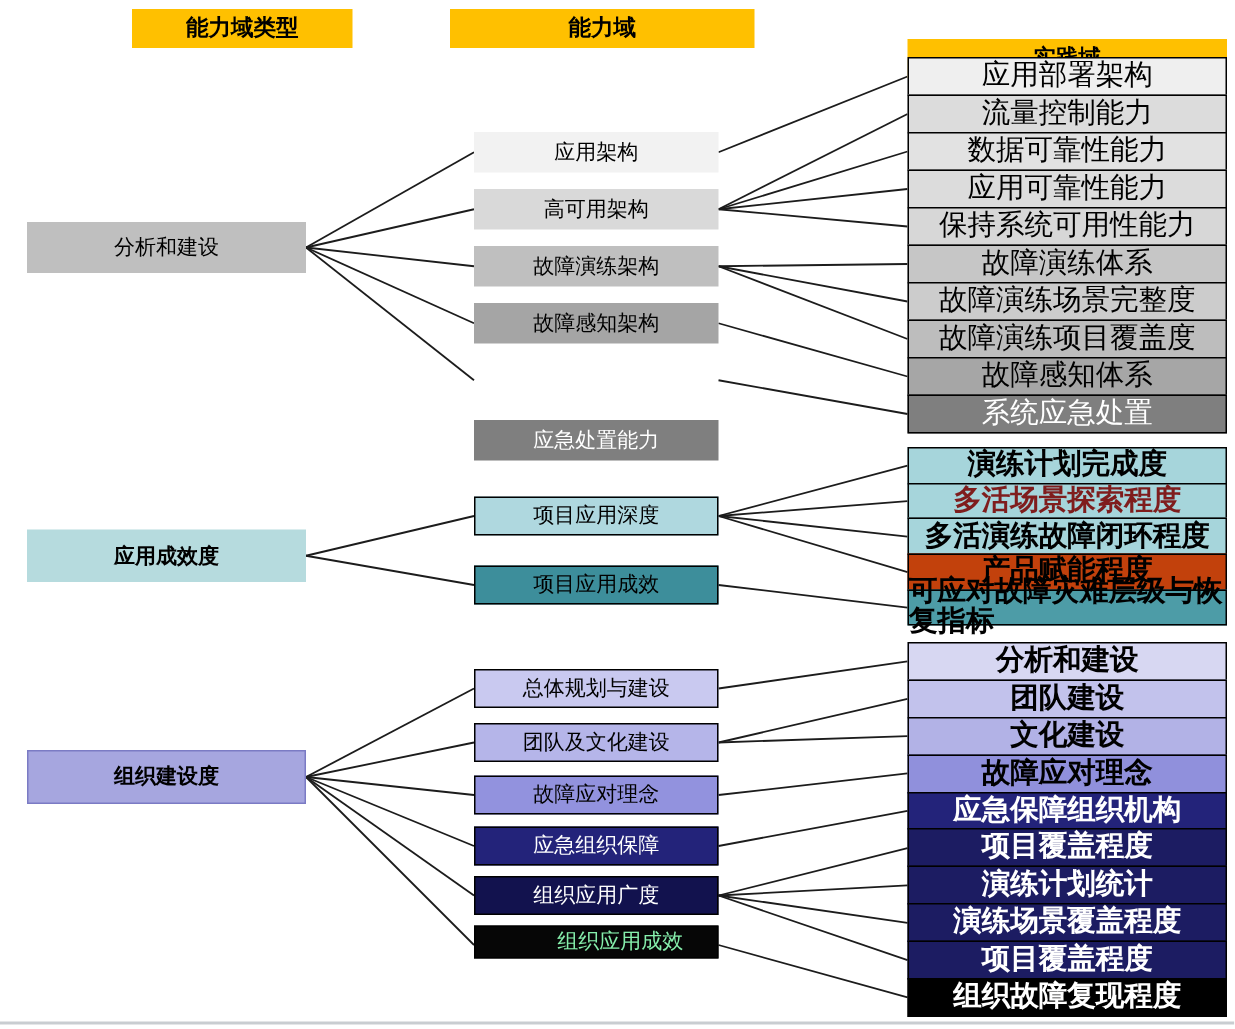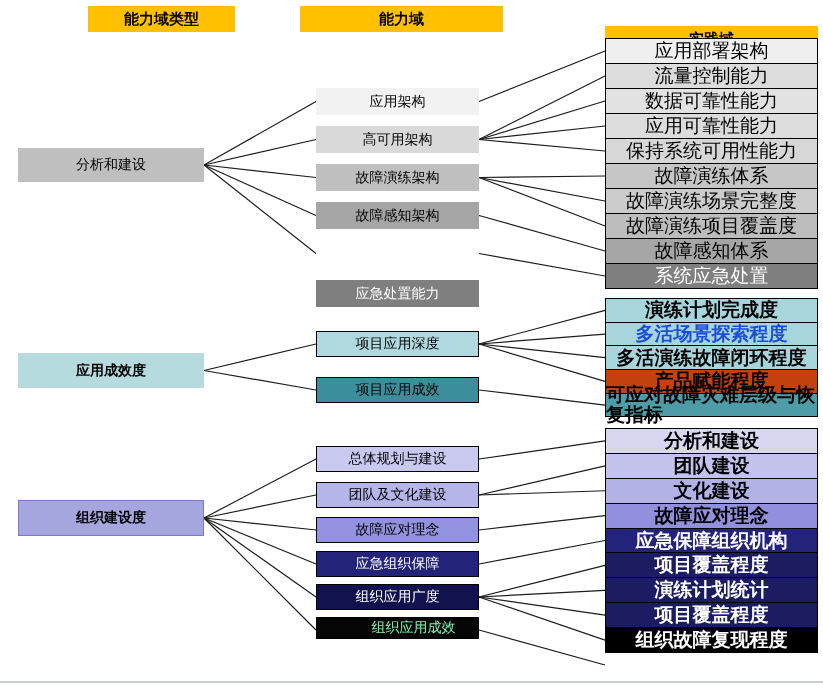--- a/index.html
+++ b/index.html
@@ -105,32 +105,33 @@
     <div class="stack" style="height: 26px; background: rgb(215, 215, 215); color: rgb(0, 0, 0);">保持系统可用性能力</div>
     <div class="stack" style="height: 26px; background: rgb(198, 198, 198); color: rgb(0, 0, 0);">故障演练体系</div>
     <div class="stack" style="height: 26px; background: rgb(204, 204, 204); color: rgb(0, 0, 0);">故障演练场景完整度</div>
     <div class="stack" style="height: 26px; background: rgb(189, 189, 189); color: rgb(0, 0, 0);">故障演练项目覆盖度</div>
     <div class="stack" style="height: 26px; background: rgb(166, 166, 166); color: rgb(0, 0, 0);">故障感知体系</div>
     <div class="stack" style="height: 26px; background: rgb(127, 127, 127); color: rgb(255, 255, 255);">系统应急处置</div>
   </div>
 
   <div class="rgroup" style="top:298px;">
     <div class="stack bold" style="height: 24.7px; background: rgb(166, 213, 219); color: rgb(0, 0, 0);">演练计划完成度</div>
-    <div class="stack bold" style="height: 24.7px; background: rgb(166, 213, 219); color: #1d4ed8;">多活场景探索程度</div>
+    <div class="stack bold" style="height: 24.7px; background: rgb(166, 213, 219); color: #7f1d1d;">多活场景探索程度</div>
     <div class="stack bold" style="height: 24.7px; background: rgb(166, 213, 219); color: rgb(0, 0, 0);">多活演练故障闭环程度</div>
     <div class="stack bold" style="height: 24.7px; background: #c2410c; color: rgb(0, 0, 0);">产品赋能程度</div>
     <div class="stack bold" style="height: 24.7px; background: rgb(77, 156, 167); color: rgb(0, 0, 0);">可应对故障灾难层级与恢复指标</div>
   </div>
 
   <div class="rgroup" style="top:428px;">
     <div class="stack bold" style="height: 25.9px; background: rgb(215, 215, 242); color: rgb(0, 0, 0);">分析和建设</div>
     <div class="stack bold" style="height: 25.9px; background: rgb(194, 194, 236); color: rgb(0, 0, 0);">团队建设</div>
     <div class="stack bold" style="height: 25.9px; background: rgb(178, 178, 230); color: rgb(0, 0, 0);">文化建设</div>
     <div class="stack bold" style="height: 25.9px; background: rgb(144, 144, 220); color: rgb(0, 0, 0);">故障应对理念</div>
     <div class="stack bold" style="height: 25.9px; background: rgb(35, 35, 122); color: rgb(255, 255, 255);">应急保障组织机构</div>
     <div class="stack bold" style="height: 25.9px; background: rgb(28, 28, 98); color: rgb(255, 255, 255);">项目覆盖程度</div>
     <div class="stack bold" style="height: 25.9px; background: rgb(28, 28, 98); color: rgb(255, 255, 255);">演练计划统计</div>
+    <div class="stack bold" style="height: 25.9px; background: rgb(28, 28, 98); color: rgb(255, 255, 255);">演练场景覆盖程度</div>
     <div class="stack bold" style="height: 25.9px; background: rgb(28, 28, 98); color: rgb(255, 255, 255);">项目覆盖程度</div>
     <div class="stack bold" style="height: 25.9px; background: rgb(0, 0, 0); color: rgb(255, 255, 255);">组织故障复现程度</div>
   </div>
 
   <div class="footer-line"></div>
 </div>
 
 </body></html>

